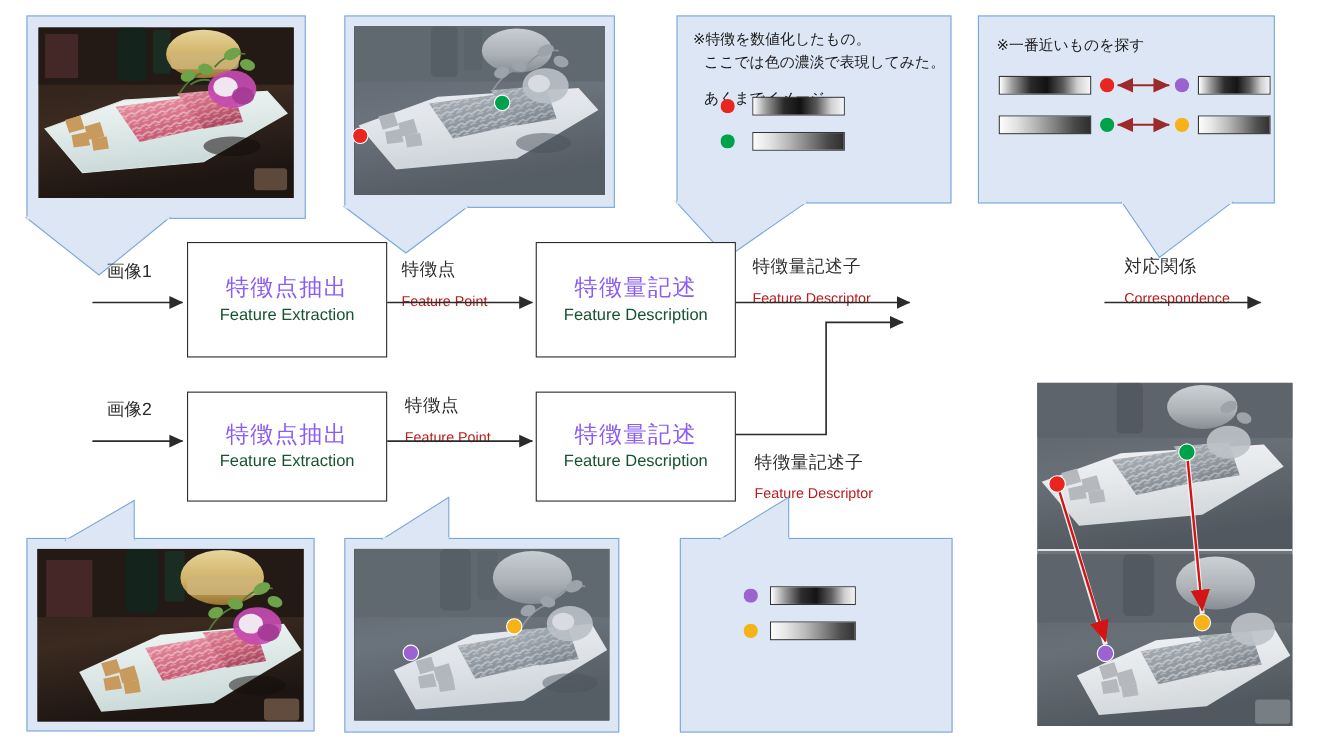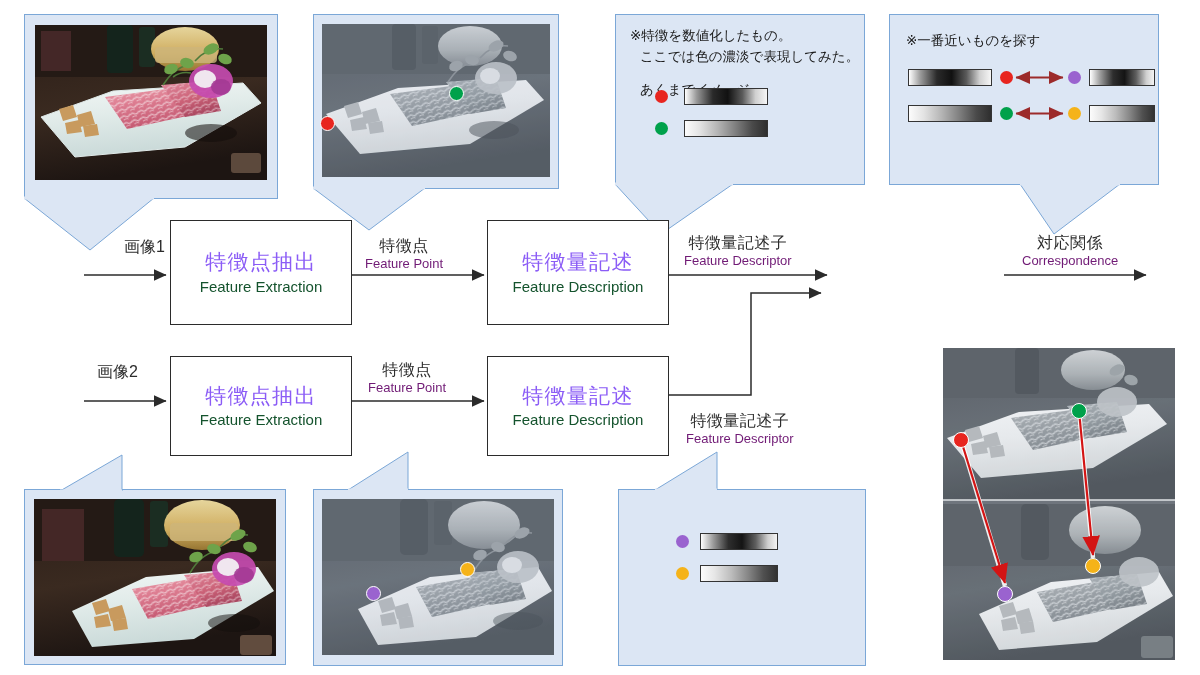--- a/index.html
+++ b/index.html
@@ -34,22 +34,22 @@
     background: #ffffff;
     display: flex; flex-direction: column;
     align-items: center; justify-content: center;
     line-height: 1.22;
   }
   .pbox .jp { font-size: 21px; color: #8b5cf6; letter-spacing: .06em; }
   .pbox .en { font-size: 15px; color: #14532d; margin-top: 3px; }
 
   
   .elabel { position: absolute; line-height: 1.2; color: #2b2b2b; }
-  .elabel .jp { display:block; font-size: 16px; letter-spacing: .03em; text-align: center; }
-  .elabel .en { display:block; font-size: 13px; color: #701a75; margin-top: 1px; }
+  .elabel .jp { display:block; font-size: 16px; letter-spacing: .03em; }
+  .elabel .en { display:block; font-size: 13px; color: #b91c1c; margin-top: 11px; }
   .ilabel { position: absolute; font-size: 16px; color: #2b2b2b; }
 
   
   .ctext { position: absolute; font-size: 13.5px; color: #1a1a1a; line-height: 1.55; white-space: pre; }
 
   
   .descbar {
     position: absolute;
     border: 1.4px solid #343434;
     background: #fff;
@@ -283,21 +283,21 @@
   </div>
   <div class="dot nb" style="left:1000px; top:107px; width:13px; height:13px; background:#00a14b;"></div>
   <svg style="left:1013px; top:106px; width:60px; height:16px;">
     <line x1="3" y1="7.5" x2="50" y2="7.5" stroke="#9c2a2a" stroke-width="1.8" marker-start="url(#arrowRedMStart)" marker-end="url(#arrowRedM)"></line>
   </svg>
   <div class="dot nb" style="left:1068px; top:107px; width:13px; height:13px; background:#f5b319;"></div>
   <div class="descbar" style="left:1089px; top:105px; width:66px; height:17px;">
     <i style="background:linear-gradient(90deg,#fcfcfc 0%,#e6e6e6 18%,#bcbcbc 40%,#868686 62%,#505050 82%,#323232 100%);"></i>
   </div>
 
-  <div class="ilabel" style="left:97px; top:237px;margin-left:27px;">画像1</div>
+  <div class="ilabel" style="left:97px; top:237px;">画像1</div>
   <svg style="left:84px; top:268px; width:92px; height:14px;">
     <line x1="0" y1="7" x2="82" y2="7" stroke="#2b2b2b" stroke-width="1.5" marker-end="url(#arrowBlack)"></line>
   </svg>
 
   <div class="pbox" style="left:170px; top:220px; width:182px; height:105px;">
     <span class="jp">特徴点抽出</span>
     <span class="en">Feature Extraction</span>
   </div>
 
   <div class="elabel" style="left:365px; top:236px;">

